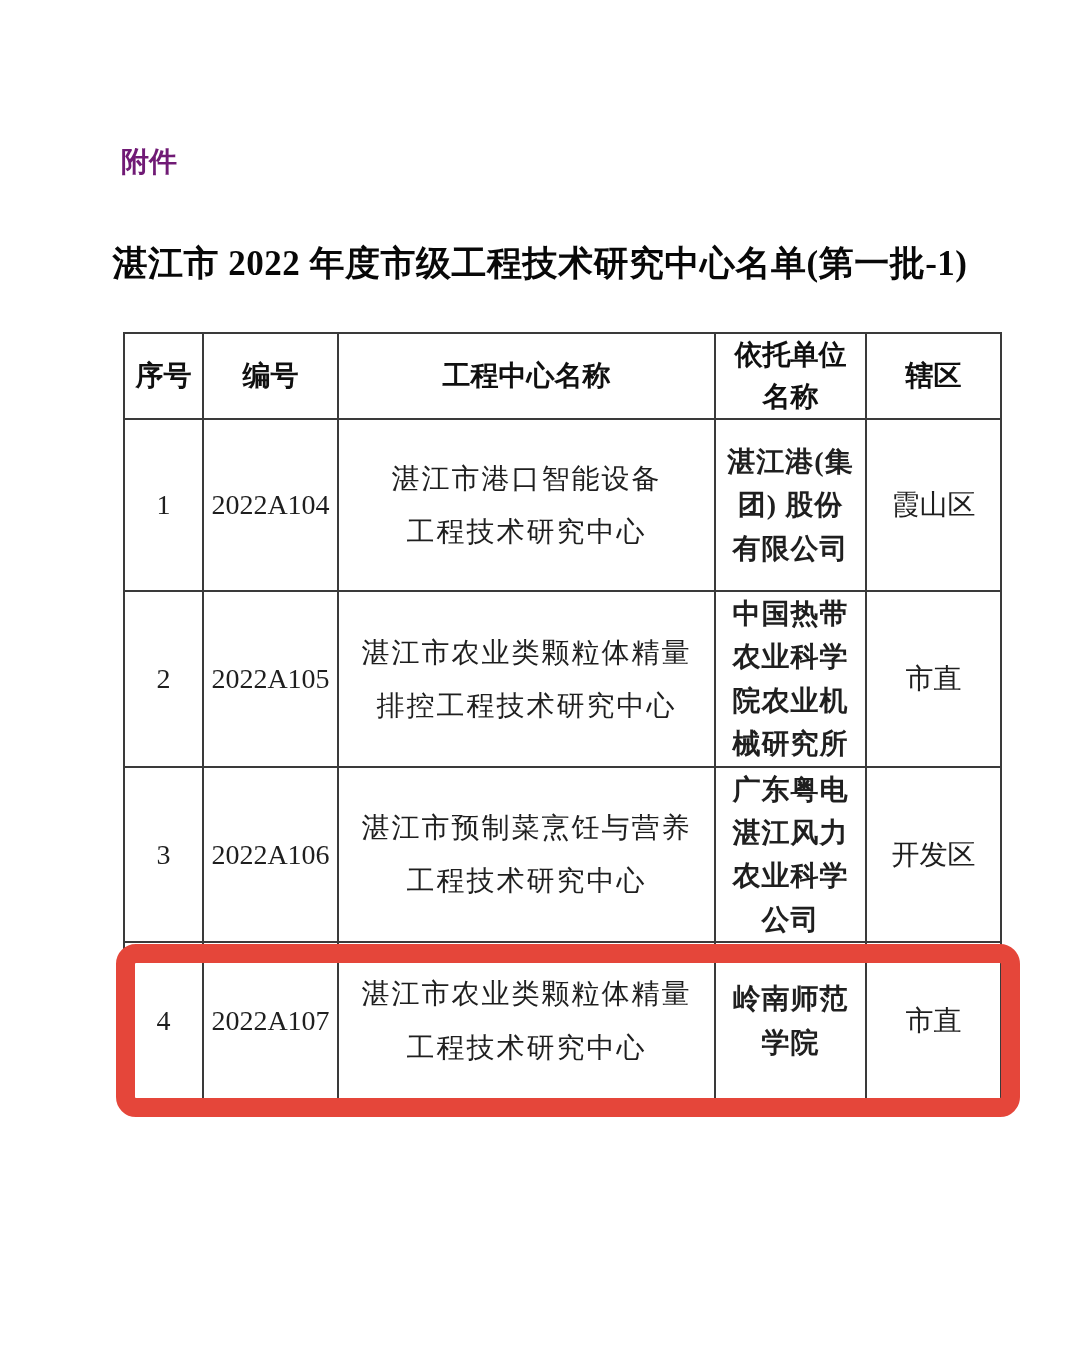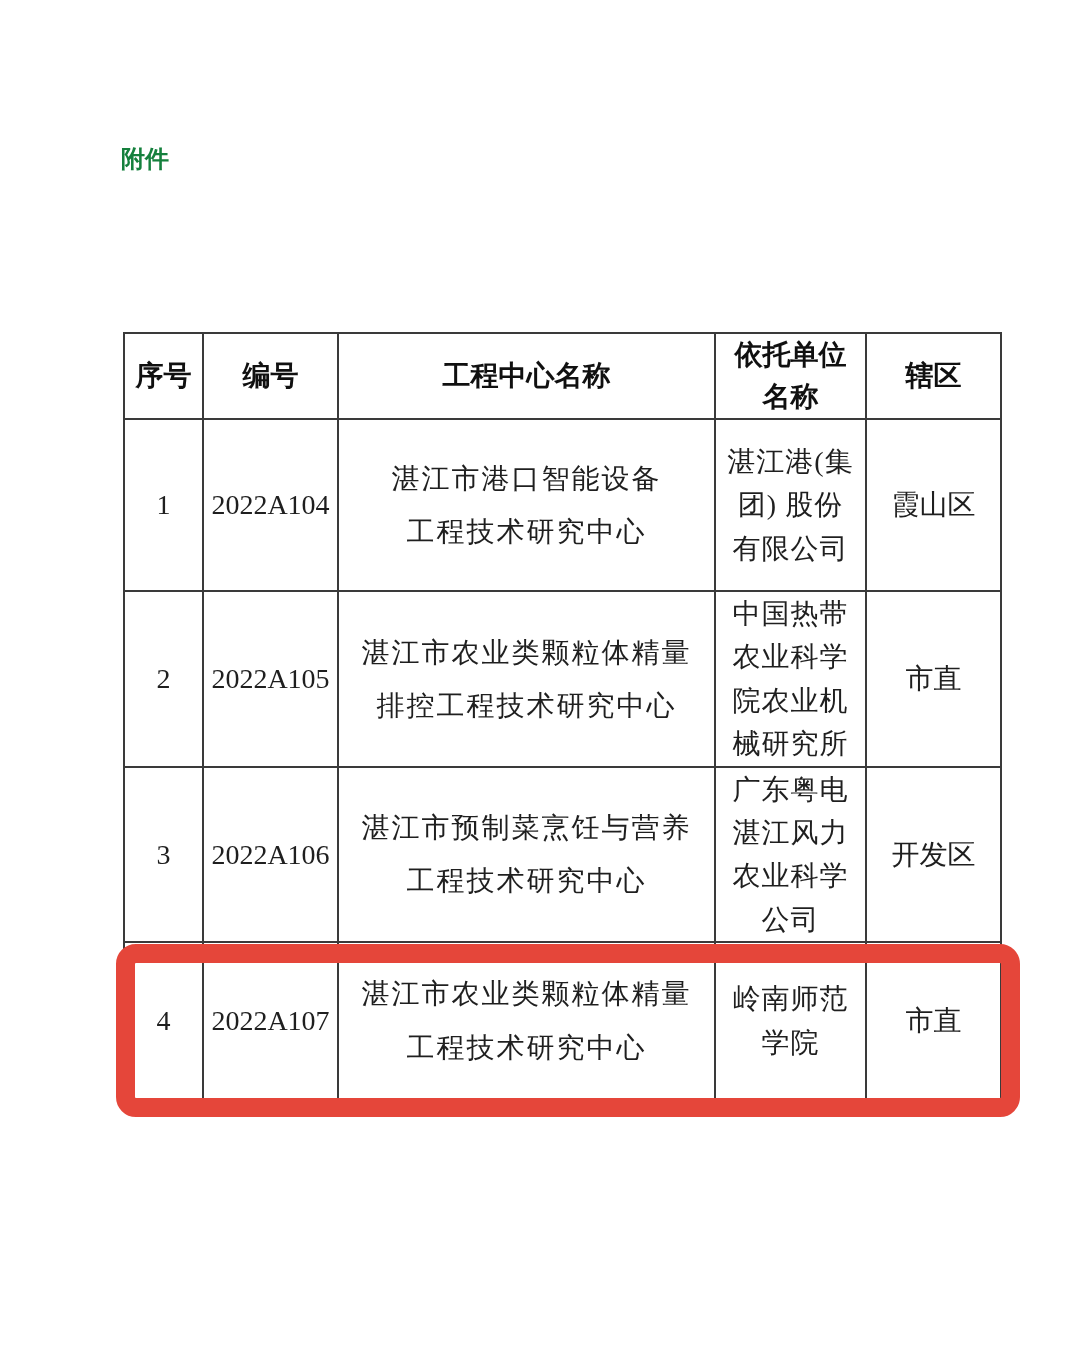--- a/index.html
+++ b/index.html
@@ -15,22 +15,22 @@
     overflow: hidden;
     font-family: "Liberation Serif", "DejaVu Serif", serif;
     color: #1c1c1c;
   }
   .attachment {
     position: absolute;
     left: 121px;
     top: 143px;
     font-family: "Liberation Sans", "DejaVu Sans", sans-serif;
     font-weight: 700;
-    font-size: 24px;
-    color: #15803d;
+    font-size: 28px;
+    color: #701a75;
   }
   .doc-title {
     position: absolute;
     left: 60px;
     top: 240px;
     width: 960px;
     margin: 0;
     text-align: center;
     font-family: "Liberation Serif", "DejaVu Serif", serif;
     font-weight: 700;
@@ -69,20 +69,21 @@
     color: #1f1f1f;
   }
   .centers-table td.col-center {
     line-height: 1.9;
     letter-spacing: 2px;
     margin-top: 16px;
   }
   .centers-table td.col-unit {
     line-height: 1.55;
     letter-spacing: 1px;
+    font-weight: bold;
   }
   tr.header-row   { height: 81px; }
   tr.row-0 { height: 172px; }
   tr.row-1 { height: 173px; }
   tr.row-2 { height: 175px; }
   tr.row-3 { height: 157px; }
   .highlight-box {
     position: absolute;
     left: 116px;
     top: 944px;
@@ -95,20 +96,21 @@
     z-index: 5;
   }
 </style>
 </head>
 <body>
 
 <div class="page">
 
   <div class="attachment">附件</div>
 
+  <h1 class="doc-title">湛江市 2022 年度市级工程技术研究中心名单(第一批-1)</h1>
 
   <table class="centers-table">
     <colgroup>
       <col style="width:79px">
       <col style="width:135px">
       <col style="width:377px">
       <col style="width:151px">
       <col style="width:135px">
     </colgroup>
     <thead>

